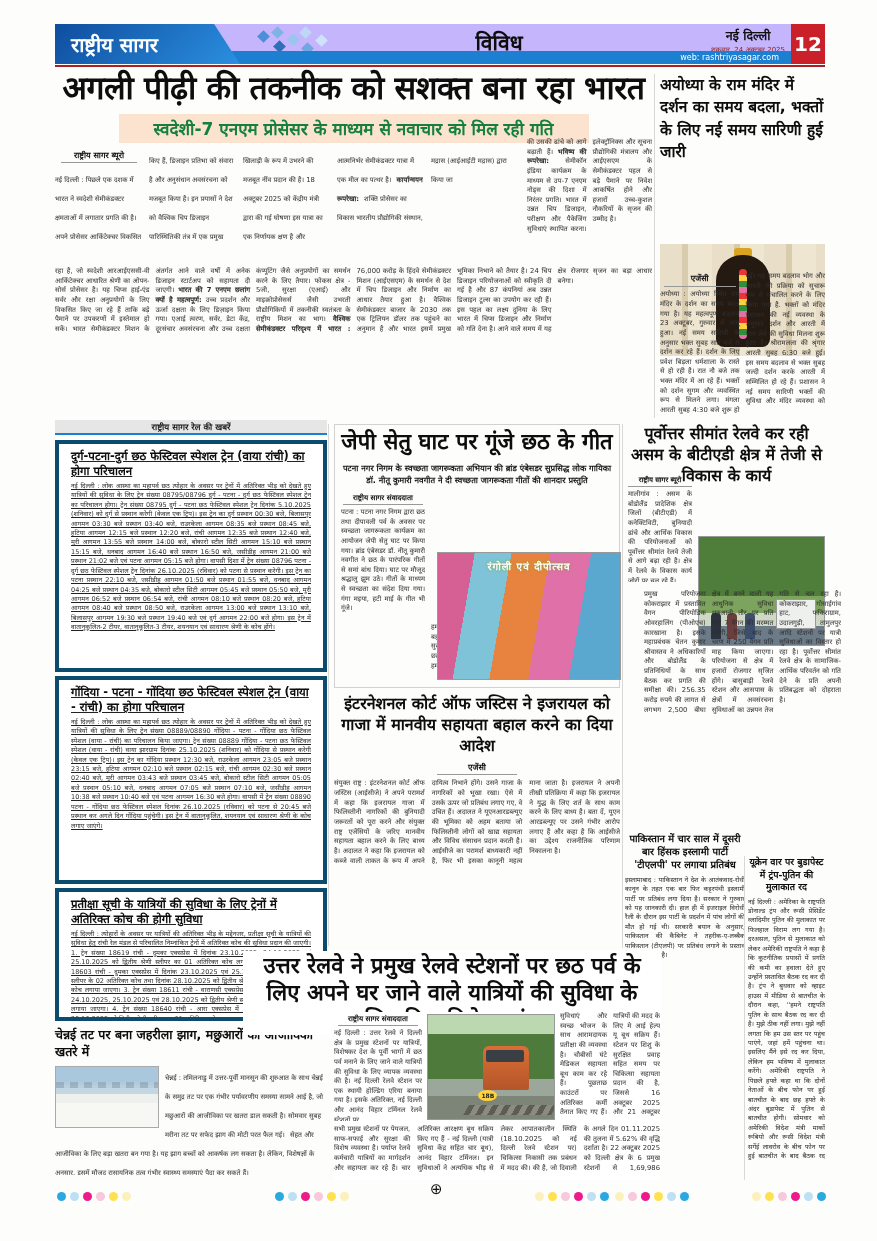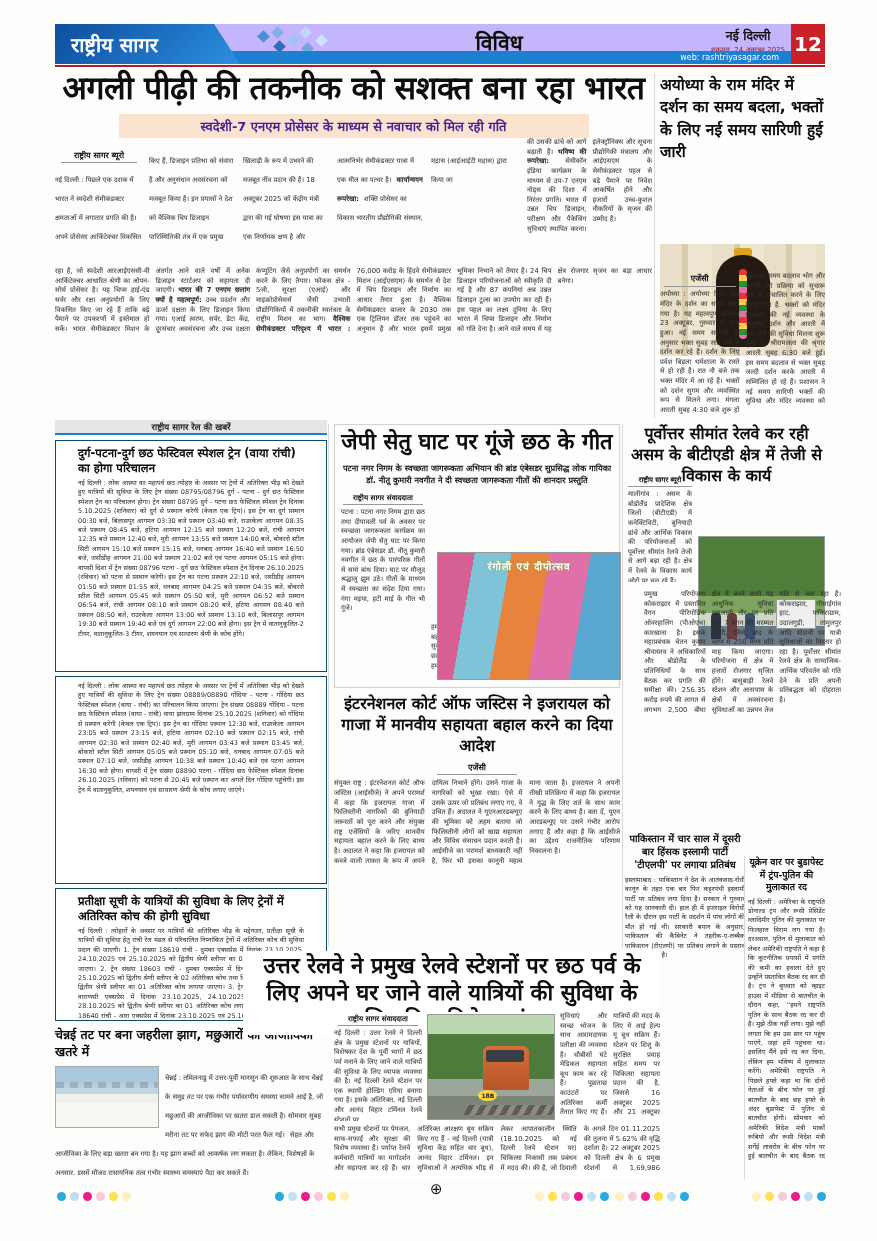--- a/index.html
+++ b/index.html
@@ -14,21 +14,21 @@
   .dot { display:inline-block; width:9px; height:9px; border-radius:50%; margin-right:4px; vertical-align:middle; }
   .photo { overflow:hidden; position:relative; }
   
   .hdr { background:#c4b5fd; }
   .masthead { background:linear-gradient(135deg,#0f4d9e,#2b8fe0); clip-path:polygon(0 0,86% 0,100% 100%,0 100%);
               color:#fff; font-size:20px; font-weight:bold; display:flex; align-items:center; padding-left:16px; }
   .pagebox { background:#c9202a; color:#fff; font-size:20px; font-weight:bold; display:flex; align-items:center; justify-content:center; }
   .webstrip { background:#1d7fd0; color:#fff; font-size:8px; text-align:right; padding:2px 46px 0 0; }
   .diamond { position:absolute; width:9px; height:9px; transform:rotate(45deg); }
   
-  .railbox { border:1px solid #0c4a6e; background:#fff; padding:5px 22px; overflow:hidden; }
+  .railbox { border:4px solid #0c4a6e; background:#fff; padding:5px 12px; overflow:hidden;text-decoration:underline; }
   .secbar { background:#e6e6e6; border-bottom:2px solid #1d7fd0; font-size:8.5px; font-weight:bold; text-align:center; color:#222; line-height:14px; }
   
   .chip { background:linear-gradient(160deg,#1f7f8f 0%,#2fa3a8 30%,#15606e 55%,#8a4a1f 80%,#3b6f75 100%); border:1px solid #888; }
   .chip .die { position:absolute; left:50%; top:50%; transform:translate(-50%,-50%); width:108px; height:82px;
                background:linear-gradient(145deg,#5c4e62,#2e2733); border:3px solid #c8c2bc; border-radius:4px; }
   .chip .core { position:absolute; left:50%; top:50%; transform:translate(-50%,-50%); width:64px; height:46px;
                background:linear-gradient(135deg,#b08ad6,#5b6fd4 60%,#3fc3e0); border-radius:3px;
                display:flex; align-items:center; justify-content:center; color:#eaf6ff; font-size:11px; font-weight:bold; }
   .ram { background:repeating-linear-gradient(90deg,#e9dfc9 0 22px,#d9cbae 22px 28px,#efe6d2 28px 52px); }
   .ram .idol { position:absolute; left:50%; top:10%; transform:translateX(-50%); width:54px; height:92px; background:#241a12; border-radius:26px 26px 8px 8px; }
@@ -75,21 +75,21 @@
     </div>
     <div class="abs pagebox" style="right:0;top:0;width:34px;height:40px;z-index:2;">12</div>
     <div class="abs webstrip" style="left:0;bottom:0;width:100%;height:13px;">
       <span>web: rashtriyasagar.com</span>
     </div>
   </div>
   <div class="abs" style="left:55px;top:65px;width:770px;height:2px;background:#a81f24;"></div>
 
   <div class="abs" style="left:55px;top:70px;width:597px;height:350px;">
     <div class="headline" style="font-size:32px;line-height:1.15;text-align:center;letter-spacing:-0.5px;">अगली पीढ़ी की तकनीक को सशक्त बना रहा भारत</div>
-    <div style="margin:7px auto 0;width:470px;background:#fbe3cf;font-size:13px;font-weight:bold;text-align:center;padding:3px 6px;color:#4c1d95;">स्वदेशी-7 एनएम प्रोसेसर के माध्यम से नवाचार को मिल रही गति</div>
+    <div style="margin:7px auto 0;width:470px;background:#fbe3cf;font-size:17px;font-weight:bold;text-align:center;padding:3px 6px;color:#15803d;">स्वदेशी-7 एनएम प्रोसेसर के माध्यम से नवाचार को मिल रही गति</div>
     <div class="abs" style="left:0;top:78px;width:182px;height:113px;column-count:2;column-gap:6px;">
       <div class="byline">राष्ट्रीय सागर ब्यूरो</div>
       <span class="bodytext">नई दिल्ली : पिछले एक दशक में भारत ने स्वदेशी सेमीकंडक्टर क्षमताओं में लगातार प्रगति की है। अपने प्रोसेसर आर्किटेक्चर विकसित किए हैं, डिजाइन प्रतिभा को संवारा है और अनुसंधान अवसंरचना को मजबूत किया है। इन प्रयासों ने देश को वैश्विक चिप डिजाइन पारिस्थितिकी तंत्र में एक प्रमुख खिलाड़ी के रूप में उभरने की मजबूत नींव प्रदान की है। 18 अक्टूबर 2025 को केंद्रीय मंत्री द्वारा की गई घोषणा इस यात्रा का एक निर्णायक क्षण है और आत्मनिर्भर सेमीकंडक्टर यात्रा में एक मील का पत्थर है।</span>
       <b class="bodytext" style="font-weight:bold;">कार्यान्वयन रूपरेखा:</b>
       <span class="bodytext">शक्ति प्रोसेसर का विकास भारतीय प्रौद्योगिकी संस्थान, मद्रास (आईआईटी मद्रास) द्वारा किया जा</span>
     </div>
     <div class="abs bodytext" style="left:472px;top:68px;width:125px;height:115px;column-count:2;column-gap:6px;">
       <span>की उसकी ढांचे को आगे बढ़ाती हैं।</span>
       <b style="font-weight:bold;">भविष्य की रूपरेखा:</b>
       <span>सेमीकॉन इंडिया कार्यक्रम के माध्यम से उप-7 एनएम नोड्स की दिशा में निरंतर प्रगति। भारत में उन्नत चिप डिजाइन, परीक्षण और पैकेजिंग सुविधाएं स्थापित करना। इलेक्ट्रॉनिक्स और सूचना प्रौद्योगिकी मंत्रालय और आईएसएम के सेमीकंडक्टर पहल से बड़े पैमाने पर निवेश आकर्षित होने और हजारों उच्च-कुशल नौकरियों के सृजन की उम्मीद है।</span>
@@ -119,20 +119,21 @@
     </div>
   </div>
 
   <div class="abs" style="left:55px;top:420px;width:272px;">
     <div class="secbar" style="height:15px;">राष्ट्रीय सागर रेल की खबरें</div>
     <div class="railbox abs" style="left:0;top:20px;width:272px;height:232px;">
       <div class="headline" style="font-size:11.5px;line-height:1.3;margin-bottom:3px;">दुर्ग-पटना-दुर्ग छठ फेस्टिवल स्पेशल ट्रेन (वाया रांची) का होगा परिचालन</div>
       <div class="tiny" style="height:194px;">नई दिल्ली : लोक आस्था का महापर्व छठ त्योहार के अवसर पर ट्रेनों में अतिरिक्त भीड़ को देखते हुए यात्रियों की सुविधा के लिए ट्रेन संख्या 08795/08796 दुर्ग - पटना - दुर्ग छठ फेस्टिवल स्पेशल ट्रेन का परिचालन होगा। ट्रेन संख्या 08795 दुर्ग - पटना छठ फेस्टिवल स्पेशल ट्रेन दिनांक 5.10.2025 (शनिवार) को दुर्ग से प्रस्थान करेगी (केवल एक ट्रिप)। इस ट्रेन का दुर्ग प्रस्थान 00:30 बजे, बिलासपुर आगमन 03:30 बजे प्रस्थान 03:40 बजे, राउरकेला आगमन 08:35 बजे प्रस्थान 08:45 बजे, हटिया आगमन 12:15 बजे प्रस्थान 12:20 बजे, रांची आगमन 12:35 बजे प्रस्थान 12:40 बजे, मुरी आगमन 13:55 बजे प्रस्थान 14:00 बजे, बोकारो स्टील सिटी आगमन 15:10 बजे प्रस्थान 15:15 बजे, धनबाद आगमन 16:40 बजे प्रस्थान 16:50 बजे, जसीडीह आगमन 21:00 बजे प्रस्थान 21:02 बजे एवं पटना आगमन 05:15 बजे होगा। वापसी दिशा में ट्रेन संख्या 08796 पटना - दुर्ग छठ फेस्टिवल स्पेशल ट्रेन दिनांक 26.10.2025 (रविवार) को पटना से प्रस्थान करेगी। इस ट्रेन का पटना प्रस्थान 22:10 बजे, जसीडीह आगमन 01:50 बजे प्रस्थान 01:55 बजे, धनबाद आगमन 04:25 बजे प्रस्थान 04:35 बजे, बोकारो स्टील सिटी आगमन 05:45 बजे प्रस्थान 05:50 बजे, मुरी आगमन 06:52 बजे प्रस्थान 06:54 बजे, रांची आगमन 08:10 बजे प्रस्थान 08:20 बजे, हटिया आगमन 08:40 बजे प्रस्थान 08:50 बजे, राउरकेला आगमन 13:00 बजे प्रस्थान 13:10 बजे, बिलासपुर आगमन 19:30 बजे प्रस्थान 19:40 बजे एवं दुर्ग आगमन 22:00 बजे होगा। इस ट्रेन में वातानुकूलित-2 टीयर, वातानुकूलित-3 टीयर, शयनयान एवं साधारण श्रेणी के कोच होंगे।</div>
     </div>
     <div class="railbox abs" style="left:0;top:256px;width:272px;height:208px;">
+      <div class="headline" style="font-size:11.5px;line-height:1.3;margin-bottom:3px;">गोंदिया - पटना - गोंदिया छठ फेस्टिवल स्पेशल ट्रेन (वाया - रांची) का होगा परिचालन</div>
       <div class="tiny" style="height:168px;">नई दिल्ली : लोक आस्था का महापर्व छठ त्योहार के अवसर पर ट्रेनों में अतिरिक्त भीड़ को देखते हुए यात्रियों की सुविधा के लिए ट्रेन संख्या 08889/08890 गोंदिया - पटना - गोंदिया छठ फेस्टिवल स्पेशल (वाया - रांची) का परिचालन किया जाएगा। ट्रेन संख्या 08889 गोंदिया - पटना छठ फेस्टिवल स्पेशल (वाया - रांची) वाया झारग्राम दिनांक 25.10.2025 (शनिवार) को गोंदिया से प्रस्थान करेगी (केवल एक ट्रिप)। इस ट्रेन का गोंदिया प्रस्थान 12:30 बजे, राउरकेला आगमन 23:05 बजे प्रस्थान 23:15 बजे, हटिया आगमन 02:10 बजे प्रस्थान 02:15 बजे, रांची आगमन 02:30 बजे प्रस्थान 02:40 बजे, मुरी आगमन 03:43 बजे प्रस्थान 03:45 बजे, बोकारो स्टील सिटी आगमन 05:05 बजे प्रस्थान 05:10 बजे, धनबाद आगमन 07:05 बजे प्रस्थान 07:10 बजे, जसीडीह आगमन 10:38 बजे प्रस्थान 10:40 बजे एवं पटना आगमन 16:30 बजे होगा। वापसी में ट्रेन संख्या 08890 पटना - गोंदिया छठ फेस्टिवल स्पेशल दिनांक 26.10.2025 (रविवार) को पटना से 20:45 बजे प्रस्थान कर अगले दिन गोंदिया पहुंचेगी। इस ट्रेन में वातानुकूलित, शयनयान एवं साधारण श्रेणी के कोच लगाए जाएंगे।</div>
     </div>
     <div class="railbox abs" style="left:0;top:468px;width:272px;height:133px;">
       <div class="headline" style="font-size:11.5px;line-height:1.3;margin-bottom:3px;">प्रतीक्षा सूची के यात्रियों की सुविधा के लिए ट्रेनों में अतिरिक्त कोच की होगी सुविधा</div>
       <div class="tiny" style="height:95px;">नई दिल्ली : त्योहारों के अवसर पर यात्रियों की अतिरिक्त भीड़ के मद्देनजर, प्रतीक्षा सूची के यात्रियों की सुविधा हेतु रांची रेल मंडल से परिचालित निम्नांकित ट्रेनों में अतिरिक्त कोच की सुविधा प्रदान की जाएगी। 1. ट्रेन संख्या 18619 रांची - दुमका एक्सप्रेस में दिनांक 23.10.2025, 24.10.2025 एवं 25.10.2025 को द्वितीय श्रेणी स्लीपर का 01 अतिरिक्त कोच लगाया जाएगा। 2. ट्रेन संख्या 18603 रांची - दुमका एक्सप्रेस में दिनांक 23.10.2025 एवं 25.10.2025 को द्वितीय श्रेणी स्लीपर के 02 अतिरिक्त कोच तथा दिनांक 28.10.2025 को द्वितीय श्रेणी स्लीपर का 01 अतिरिक्त कोच लगाया जाएगा। 3. ट्रेन संख्या 18611 रांची - वाराणसी एक्सप्रेस में दिनांक 23.10.2025, 24.10.2025, 25.10.2025 एवं 28.10.2025 को द्वितीय श्रेणी स्लीपर का 01 अतिरिक्त कोच लगाया जाएगा। 4. ट्रेन संख्या 18640 रांची - आरा एक्सप्रेस में दिनांक 23.10.2025 एवं 25.10.2025 को द्वितीय श्रेणी स्लीपर का 01 अतिरिक्त कोच लगाया जाएगा।</div>
     </div>
 
     <div class="abs" style="left:0;top:607px;width:272px;height:152px;">
       <div class="headline" style="font-size:12.5px;line-height:1.35;margin-bottom:4px;">चेन्नई तट पर बना जहरीला झाग, मछुआरों की आजीविका खतरे में</div>
       <div style="overflow:hidden;height:110px;">

